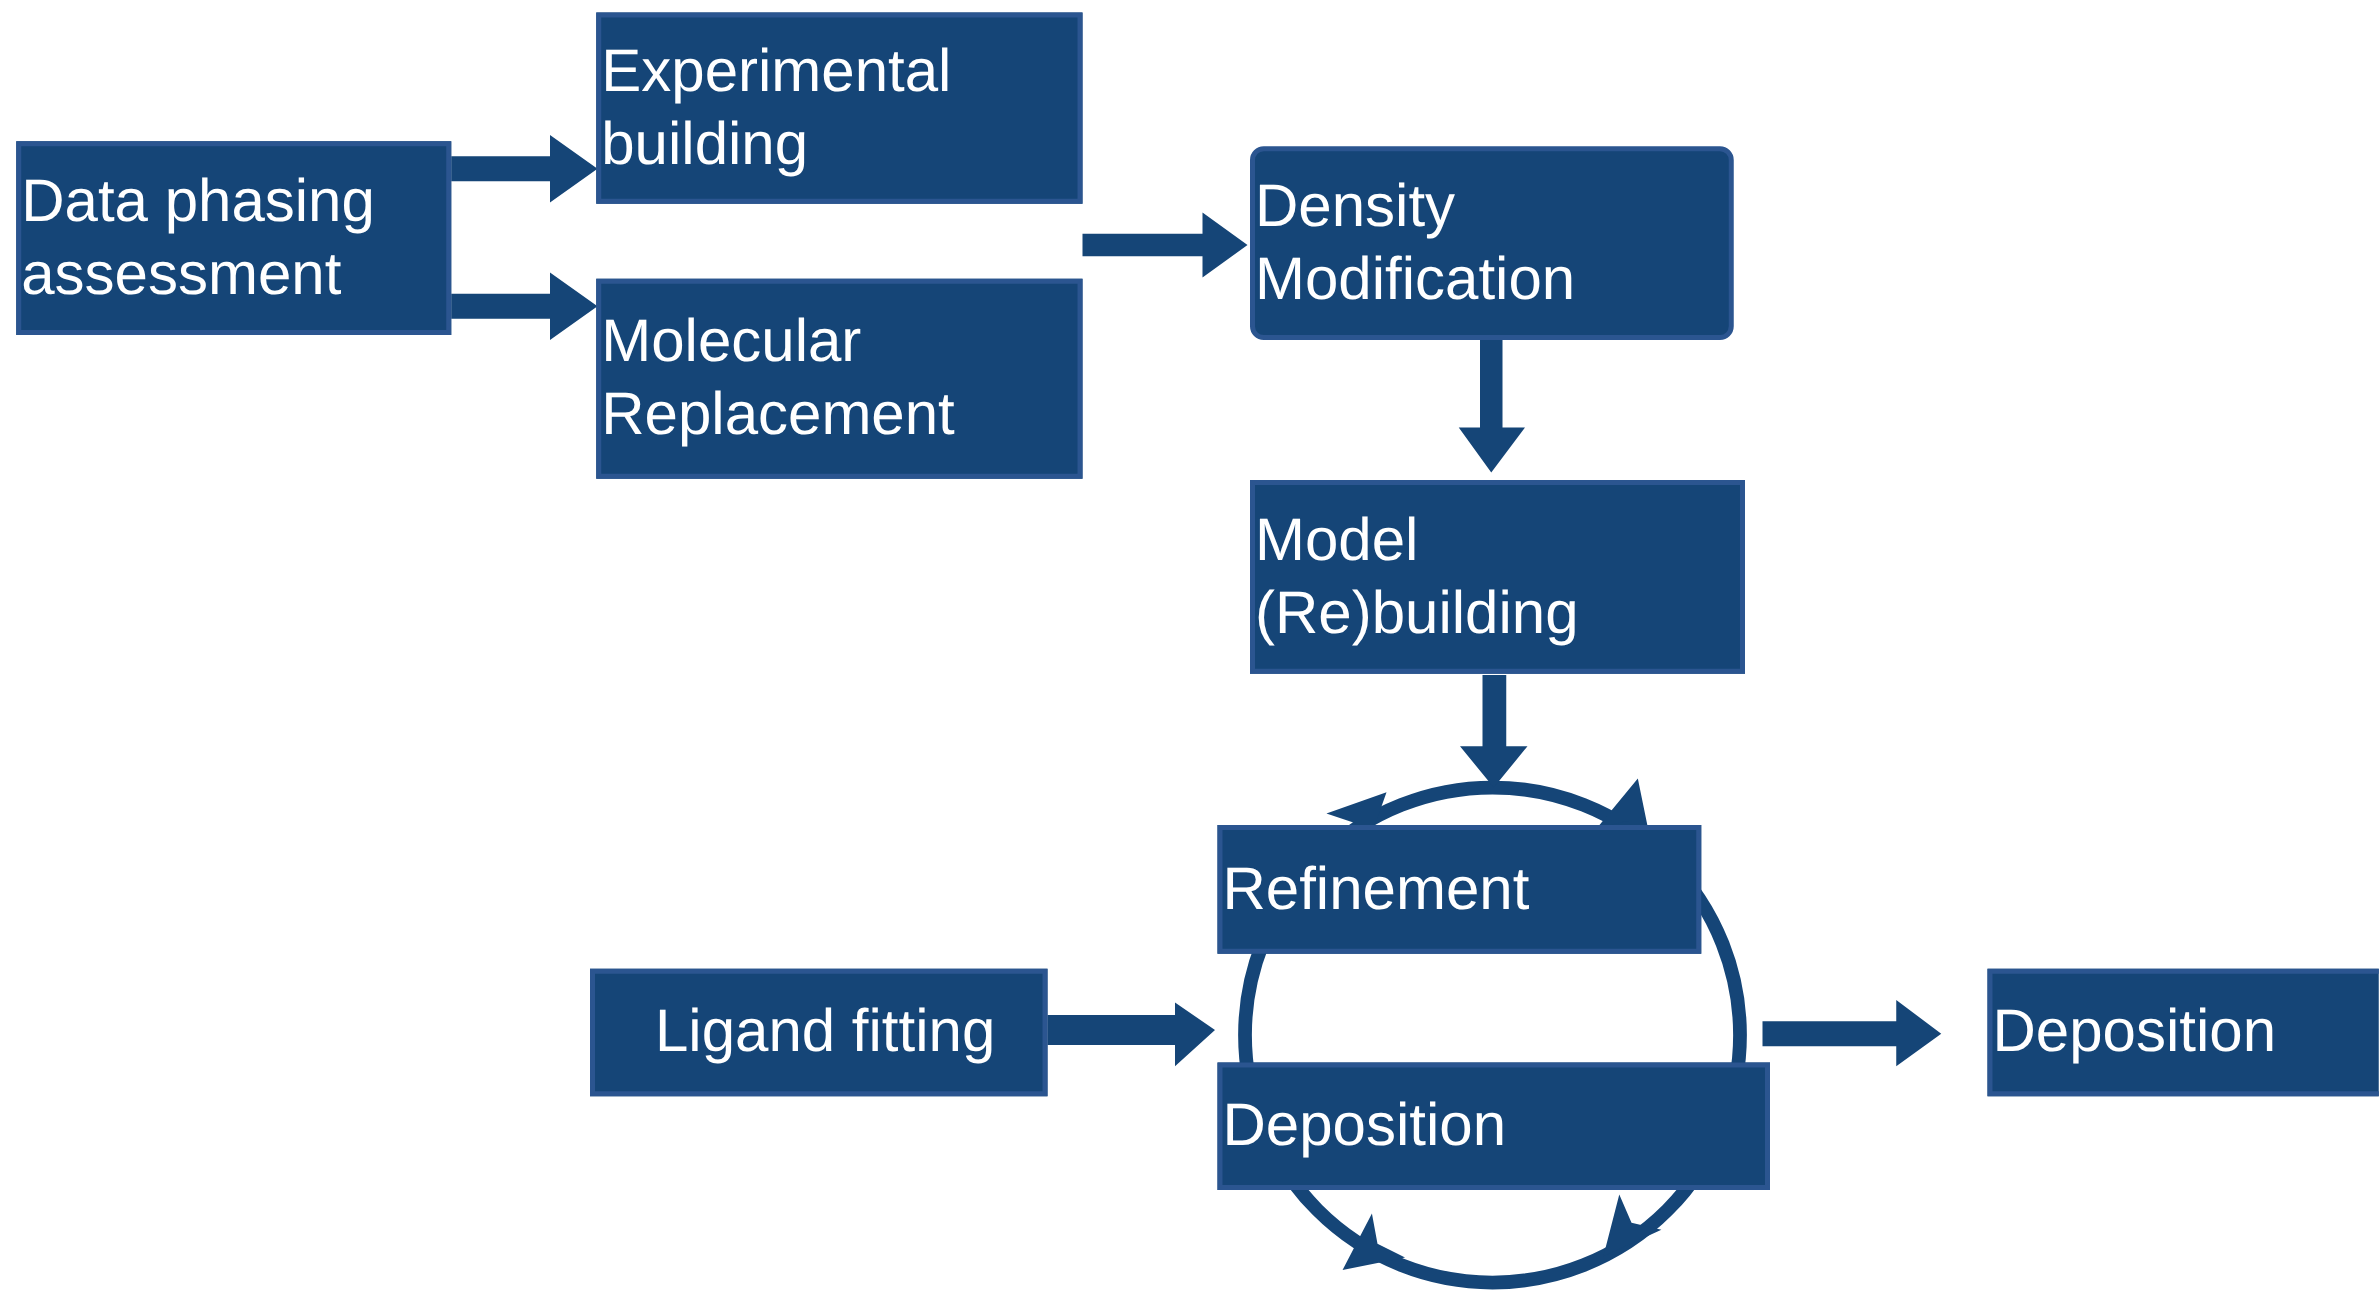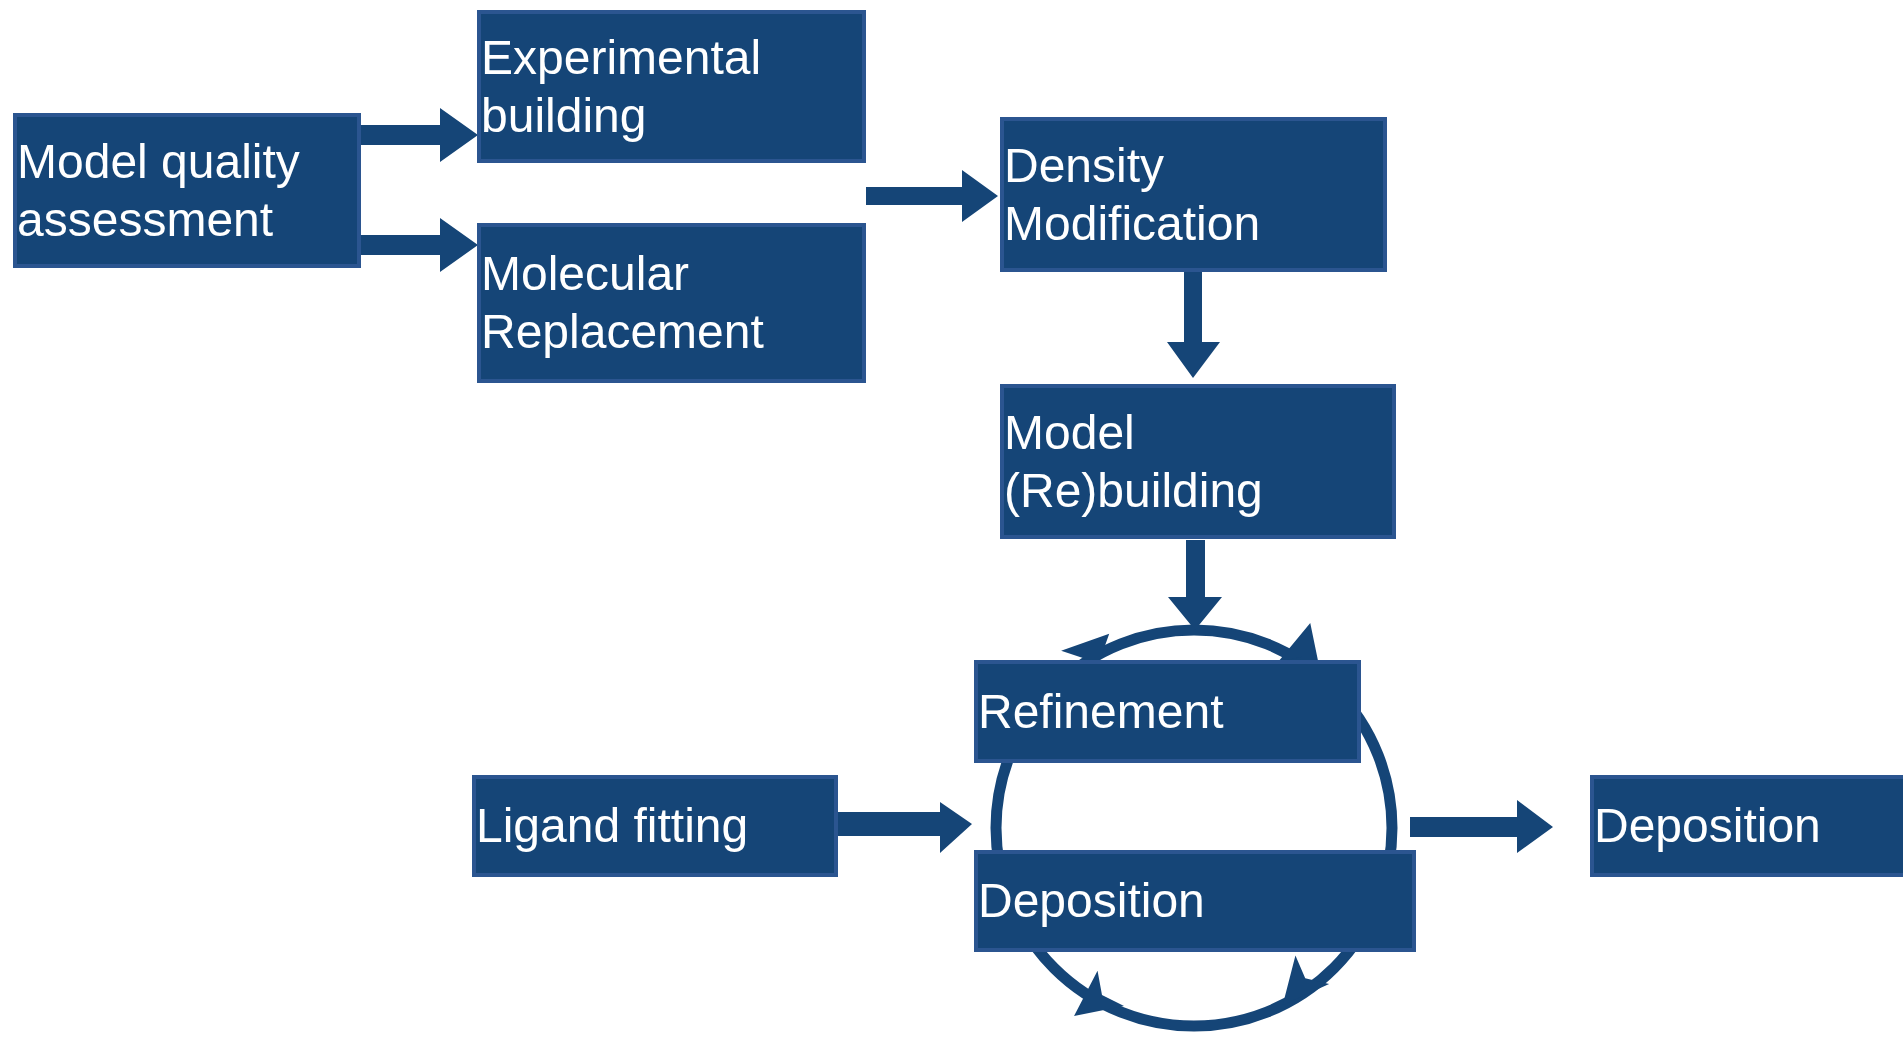--- a/index.html
+++ b/index.html
@@ -49,53 +49,53 @@
     <polygon class="blockarrow" points="1184,272 1202,272 1202,342 1220,342 1193,378 1167,342 1184,342"></polygon>
 
     <polygon class="blockarrow" points="1186,540 1205,540 1205,597 1222,597 1195,630 1168,597 1186,597"></polygon>
 
     <polygon class="blockarrow" points="838,812 940,812 940,802 972,824 940,853 940,836 838,836"></polygon>
 
     <polygon class="blockarrow" points="1410,817 1517,817 1517,800 1553,827 1517,853 1517,837 1410,837"></polygon>
   </svg>
 
   <div class="node" style="left:13px;top:113px;width:348px;height:155px;">
-    <span class="line">Model quality</span>
+    <span class="line">Data phasing</span>
     <span class="line">assessment</span>
   </div>
 
   <div class="node" style="left:477px;top:10px;width:389px;height:153px;">
     <span class="line">Experimental</span>
     <span class="line">building</span>
   </div>
 
   <div class="node" style="left:477px;top:223px;width:389px;height:160px;">
     <span class="line">Molecular</span>
     <span class="line">Replacement</span>
   </div>
 
-  <div class="node" style="left:1000px;top:117px;width:387px;height:155px;">
+  <div class="node" style="left:1000px;top:117px;width:387px;height:155px;border-radius:11px;">
     <span class="line">Density</span>
     <span class="line">Modification</span>
   </div>
 
   <div class="node" style="left:1000px;top:384px;width:396px;height:155px;">
     <span class="line">Model</span>
     <span class="line">(Re)building</span>
   </div>
 
   <div class="node" style="left:974px;top:660px;width:387px;height:103px;">
     <span class="line">Refinement</span>
   </div>
 
   <div class="node" style="left:974px;top:850px;width:442px;height:102px;">
     <span class="line">Deposition</span>
   </div>
 
-  <div class="node" style="left:472px;top:775px;width:366px;height:102px;">
+  <div class="node" style="left:472px;top:775px;width:366px;height:102px;padding-left:48px;">
     <span class="line">Ligand fitting</span>
   </div>
 
   <div class="node" style="left:1558px;top:775px;width:330px;height:102px;margin-left:32px;">
     <span class="line">Deposition</span>
   </div>
 
 </div>
 
 </body></html>

